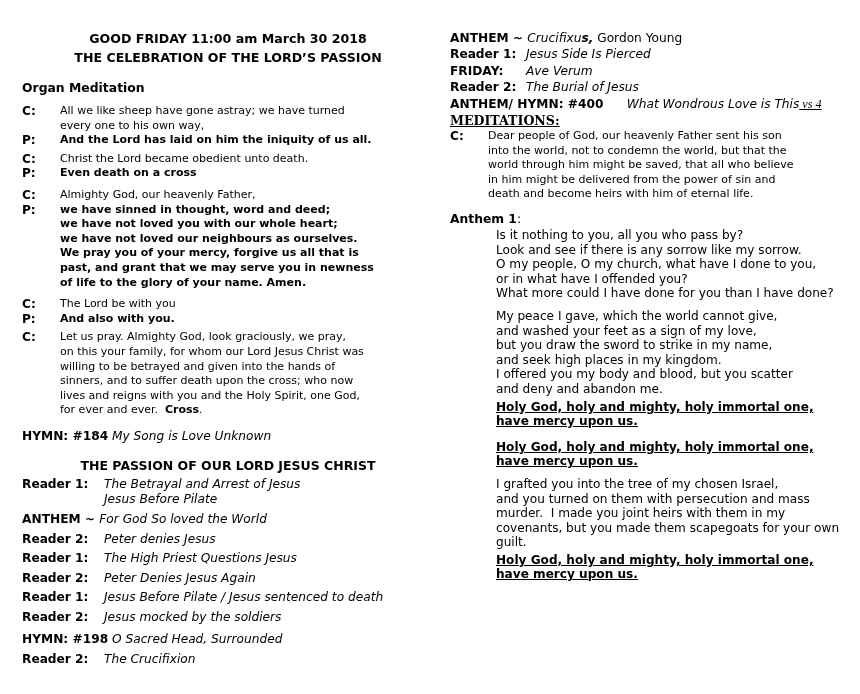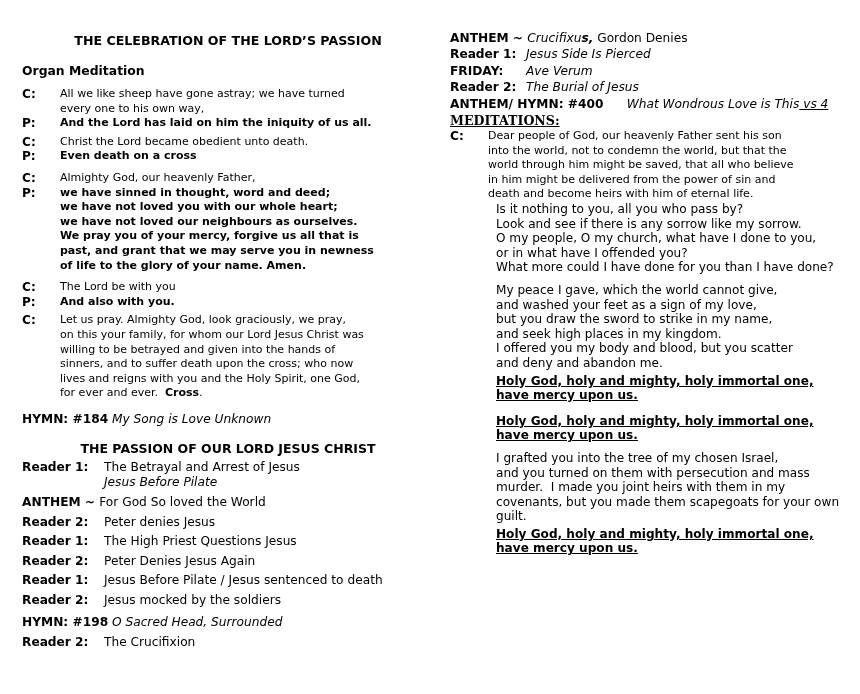--- a/index.html
+++ b/index.html
@@ -22,21 +22,21 @@
   }
   .col {
     position: absolute;
     top: 30px;
   }
   .col-left  { left: 22px; width: 412px; }
   .col-right { left: 450px; width: 400px; }
   .b  { font-weight: bold; }
   .i  { font-style: italic; }
   .bi { font-weight: bold; font-style: italic; }
-  .u  { text-decoration: underline; }
+  .u  { text-decoration: underline; font-family: Liberation Serif, serif; }
   .reg { font-weight: normal; font-style: normal; }
 
   
   .head-center {
     text-align: center;
     font-weight: bold;
     font-size: 12.6px;
     line-height: 17px;
   }
   .title-gap { margin-top: 2px; }
@@ -85,20 +85,21 @@
     align-items: flex-start;
     line-height: 15.6px;
   }
   .rrow .rtag {
     flex: 0 0 auto;
     font-weight: bold;
     font-size: 12.2px;
     white-space: pre;
   }
   .rrow .rtitle {
+    font-style: italic;
     font-size: 12.2px;
     white-space: pre-wrap;
   }
   .rrow.indent-title .rtag { width: 82px; }
   .rrow.anthem-row .rtag { width: auto; }
 
   .hymn-row {
     line-height: 16px;
     margin-top: 10px;
     margin-bottom: 2px;
@@ -160,20 +161,21 @@
   .stanza-gap { height: 8px; }
   .refrain-gap { height: 3px; }
 </style>
 </head>
 <body>
 
 <div class="page">
 
   <div class="col col-left">
 
+    <div class="head-center">GOOD FRIDAY      11:00 am      March 30 2018</div>
     <div class="head-center title-gap">THE CELEBRATION OF THE LORD’S PASSION</div>
 
     <div class="sub-head">Organ Meditation</div>
 
     <div>
       <div class="row">
         <div class="tag">C:</div>
         <div class="body">All we like sheep have gone astray; we have turned
 every one to his own way,</div>
       </div>
@@ -284,21 +286,21 @@
         <div class="rtitle">The Crucifixion</div>
       </div>
 
     </div>
   </div>
 
   <div class="col col-right">
 
     <div class="lrow">
       <div class="ltag">ANTHEM ~ </div>
-      <div class="lval"><span class="i">Crucifixu</span><span class="bi">s,</span><span class="reg"> Gordon Denies</span></div>
+      <div class="lval"><span class="i">Crucifixu</span><span class="bi">s,</span><span class="reg"> Gordon Young</span></div>
     </div>
 
     <div class="lrow">
       <div class="ltag w-reader">Reader 1:</div>
       <div class="lval i">Jesus Side Is Pierced</div>
     </div>
 
     <div class="lrow">
       <div class="ltag w-anthem">FRIDAY:</div>
       <div class="lval i">Ave Verum</div>
@@ -318,20 +320,21 @@
 
     <div class="row">
       <div class="tag">C:</div>
       <div class="body"><span>Dear people of God, our heavenly Father sent his son
 into the world, not to condemn the world, but that the
 world through him might be saved, that all who believe
 in him might be delivered from the power of sin and
 death and become heirs with him of eternal life.</span></div>
     </div>
 
+    <div class="anthem-label"><span class="b">Anthem 1</span><span>:</span></div>
 
     <div class="verse">Is it nothing to you, all you who pass by?
 Look and see if there is any sorrow like my sorrow.
 O my people, O my church, what have I done to you,
 or in what have I offended you?
 What more could I have done for you than I have done?</div>
 
     <div class="stanza-gap"></div>
     <div class="verse">My peace I gave, which the world cannot give,
 and washed your feet as a sign of my love,

